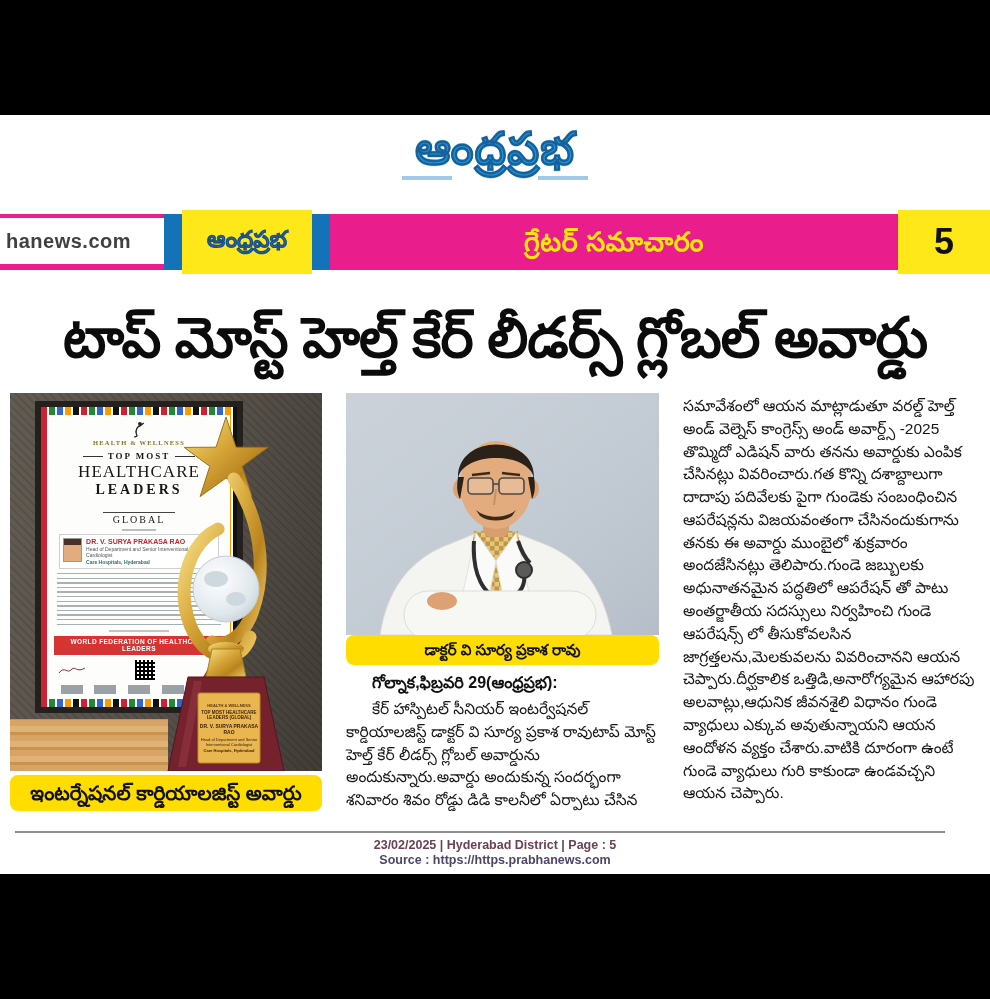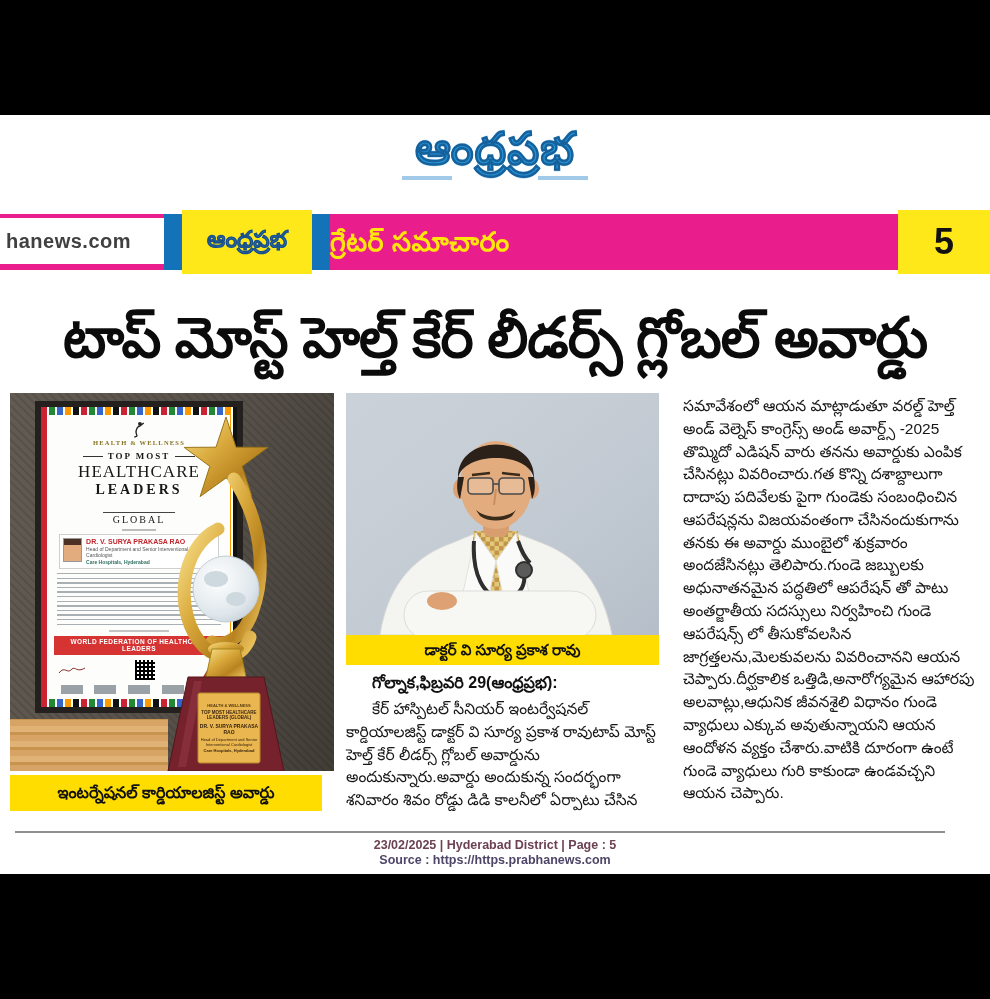--- a/index.html
+++ b/index.html
@@ -31,41 +31,41 @@
   .url-box{left:0;top:4px;width:164px;height:46px;background:#fff;
     display:flex;align-items:center;padding-left:6px;box-sizing:border-box;}
   .url-text{color:#404040;font-weight:800;font-size:20px;letter-spacing:.5px;}
   .hdr-blue{top:0;width:18px;height:56px;background:#1472B8;}
   .hdr-blue.one{left:164px;} .hdr-blue.two{left:312px;}
   .hdr-logo-box{left:182px;top:-4px;width:130px;height:64px;background:#FFE81A;
     display:flex;align-items:center;justify-content:center;}
   .hdr-logo-text{font-size:23px;font-weight:800;color:#2E86C8;
     -webkit-text-stroke:.6px #1a4e86;}
   .hdr-title{left:330px;right:92px;top:0;height:56px;line-height:56px;
-    color:#FFE60A;font-weight:800;font-size:27px;letter-spacing:.5px;}
+    text-align:center;color:#FFE60A;font-weight:800;font-size:27px;letter-spacing:.5px;}
   .page-box{right:0;top:-4px;width:92px;height:64px;background:#FFE81A;
     display:flex;align-items:center;justify-content:center;}
   .page-num{font-size:36px;font-weight:800;color:#111;}
 
   
   .headline{top:288px;left:0;right:0;height:104px;text-align:center;
     font-size:56px;font-weight:800;color:#0b0b0b;letter-spacing:-1px;
     white-space:nowrap;line-height:100px;}
 
   
   .content{top:393px;left:10px;width:972px;display:flex;gap:24px;}
   .col-left{width:312px;flex:none;}
   .col-mid{width:313px;flex:none;}
   .col-right{flex:1;min-width:0;}
 
   
   .award-photo{position:relative;width:312px;height:378px;overflow:hidden;
     background:
       repeating-linear-gradient(45deg, rgba(0,0,0,.10) 0 2px, rgba(255,255,255,0) 2px 6px),
-      linear-gradient(105deg,#615b52 0%,#57514a 55%,#413c36 100%); padding-left: 12px;}
+      linear-gradient(105deg,#615b52 0%,#57514a 55%,#413c36 100%);}
   .wood{position:absolute;left:0;bottom:0;width:158px;height:52px;
     background:repeating-linear-gradient(0deg,#d8a466 0 6px,#c8924f 6px 9px,#e0b276 9px 15px);}
   .certificate{position:absolute;left:25px;top:8px;width:208px;height:312px;
     background:#23201d;padding:6px;box-sizing:border-box;z-index:1;}
   .cert-flags{height:100%;box-sizing:border-box;padding:8px 7px;
     background:repeating-linear-gradient(90deg,#c23 0 6px,#fff 6px 8px,#283 8px 14px,#fff 14px 16px,#36c 16px 22px,#fff 22px 24px,#f90 24px 30px,#fff 30px 32px,#111 32px 38px,#fff 38px 40px);}
   .cert-inner{height:100%;box-sizing:border-box;background:#fdfdfb;
     display:flex;flex-direction:column;align-items:center;padding:5px 6px;
     font-family:"Liberation Serif", serif;color:#171717;}
   .golfer{width:16px;height:18px;margin-top:1px;}
@@ -105,22 +105,22 @@
   .plate-text{position:absolute;left:60px;top:282px;width:62px;height:70px;z-index:3;
     display:flex;flex-direction:column;align-items:center;justify-content:center;
     text-align:center;color:#3a2410;line-height:1.25;padding:1px;box-sizing:border-box;}
   .plate-org{font-size:4px;font-weight:700;color:#5a3a10;}
   .plate-title{font-size:4.5px;font-weight:700;margin-top:2px;}
   .plate-name{font-size:5px;font-weight:800;margin-top:2px;}
   .plate-role{font-size:4px;margin-top:2px;}
   .plate-hosp{font-size:4px;font-weight:700;margin-top:1px;}
 
   
-  .caption{background:#FFDD00;color:#111;font-weight:800;text-align:center;}
-  .caption-left{margin-top:4px;height:36px;line-height:36px;font-size:16px;}
+  .caption{background:#FFDD00;color:#111;font-weight:800;text-align:center;border-radius:8px;}
+  .caption-left{margin-top:4px;height:36px;line-height:36px;font-size:20px;}
   .caption-mid{height:30px;line-height:30px;font-size:15px;}
 
   
   .doctor-photo{width:313px;height:242px;overflow:hidden;background:#C3CBD4;}
 
   
   .dateline{margin-top:9px;padding-left:26px;font-size:16px;font-weight:800;color:#111;}
   .body-text{font-size:15.5px;line-height:1.47;color:#161616;margin-top:2px;}
   .indent{text-indent:26px;}
 

